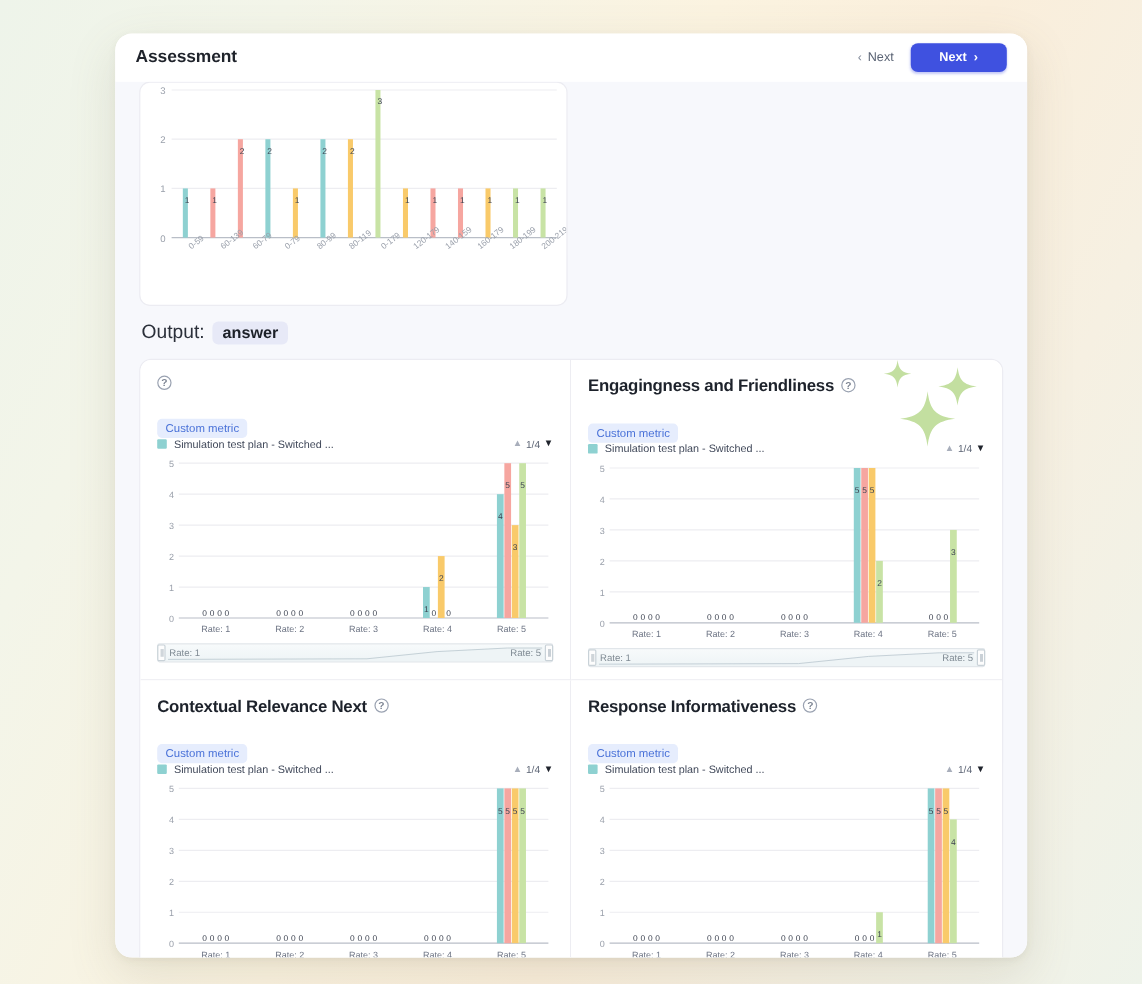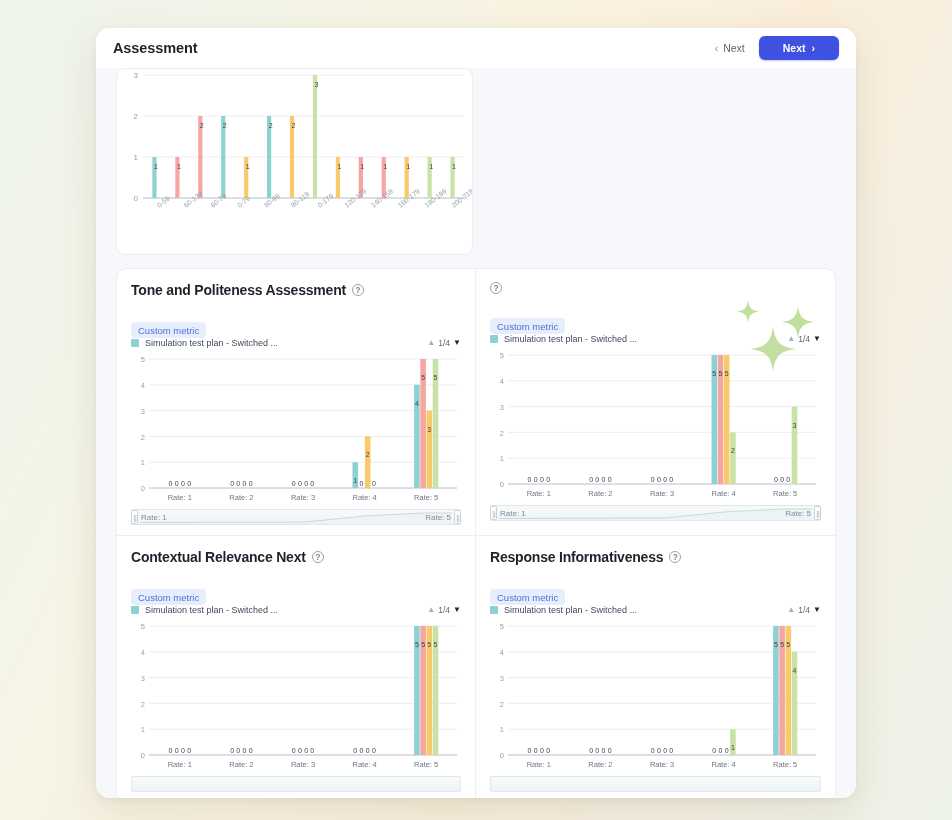--- a/index.html
+++ b/index.html
@@ -241,32 +241,35 @@
             <text x="176.125" y="179" text-anchor="start" font-size="7" fill="#9aa0ab" font-family="&quot;Liberation Sans&quot;, sans-serif" transform="rotate(-38 176.125 179)">80-119</text>
             <text x="202.875" y="179" text-anchor="start" font-size="7" fill="#9aa0ab" font-family="&quot;Liberation Sans&quot;, sans-serif" transform="rotate(-38 202.875 179)">0-179</text>
             <text x="229.625" y="179" text-anchor="start" font-size="7" fill="#9aa0ab" font-family="&quot;Liberation Sans&quot;, sans-serif" transform="rotate(-38 229.625 179)">120-179</text>
             <text x="256.375" y="179" text-anchor="start" font-size="7" fill="#9aa0ab" font-family="&quot;Liberation Sans&quot;, sans-serif" transform="rotate(-38 256.375 179)">140-159</text>
             <text x="283.125" y="179" text-anchor="start" font-size="7" fill="#9aa0ab" font-family="&quot;Liberation Sans&quot;, sans-serif" transform="rotate(-38 283.125 179)">160-179</text>
             <text x="309.875" y="179" text-anchor="start" font-size="7" fill="#9aa0ab" font-family="&quot;Liberation Sans&quot;, sans-serif" transform="rotate(-38 309.875 179)">180-199</text>
             <text x="336.625" y="179" text-anchor="start" font-size="7" fill="#9aa0ab" font-family="&quot;Liberation Sans&quot;, sans-serif" transform="rotate(-38 336.625 179)">200-219</text>
           </svg></div>
     </div>
 
+    <div class="output-row">
+      <span class="output-label">Output:</span>
+      <span class="output-chip">answer</span>
+    </div>
 
     <div class="sparkles">
       <svg viewBox="0 0 92 88" width="92" height="88" aria-hidden="true">
         <path d="M47 30 C49 46 54 51 70 53 C54 55 49 60 47 76 C45 60 40 55 24 53 C40 51 45 46 47 30 Z" fill="#c3dfa0"></path>
         <path d="M72 10 C73.4 21 77 24.6 88 26 C77 27.4 73.4 31 72 42 C70.6 31 67 27.4 56 26 C67 24.6 70.6 21 72 10 Z" fill="#c3dfa0"></path>
         <path d="M22 4 C23 12 25.5 14.5 33.5 15.5 C25.5 16.5 23 19 22 27 C21 19 18.5 16.5 10.5 15.5 C18.5 14.5 21 12 22 4 Z" fill="#c3dfa0"></path>
       </svg>
     </div>
 
     <div class="metric-grid" id="metric-grid">
         <div class="metric-card"><div class="metric-title-row">
-            <div class="metric-title">Tone and Politeness Assessment</div>
             <div class="help-icon">?</div>
           </div><div class="metric-badge">Custom metric</div><div class="legend-row">
             <span class="legend-swatch"></span>
             <span class="legend-label">Simulation test plan - Switched ...</span>
             <span class="legend-pager">
               <span class="pager-arrow pager-up">▲</span>
               <span class="pager-count">1/4</span>
               <span class="pager-arrow pager-down">▼</span>
             </span>
           </div><div class="chart-holder">
@@ -323,20 +326,21 @@
             <span class="zoom-text l">Rate: 1</span>
             <span class="zoom-text r">Rate: 5</span>
             <div class="zoom-handle left">
               <span>|||</span>
             </div>
             <div class="zoom-handle right">
               <span>|||</span>
             </div>
           </div></div>
         <div class="metric-card"><div class="metric-title-row">
+            <div class="metric-title">Engagingness and Friendliness</div>
             <div class="help-icon">?</div>
           </div><div class="metric-badge">Custom metric</div><div class="legend-row">
             <span class="legend-swatch"></span>
             <span class="legend-label">Simulation test plan - Switched ...</span>
             <span class="legend-pager">
               <span class="pager-arrow pager-up">▲</span>
               <span class="pager-count">1/4</span>
               <span class="pager-arrow pager-down">▼</span>
             </span>
           </div><div class="chart-holder">

